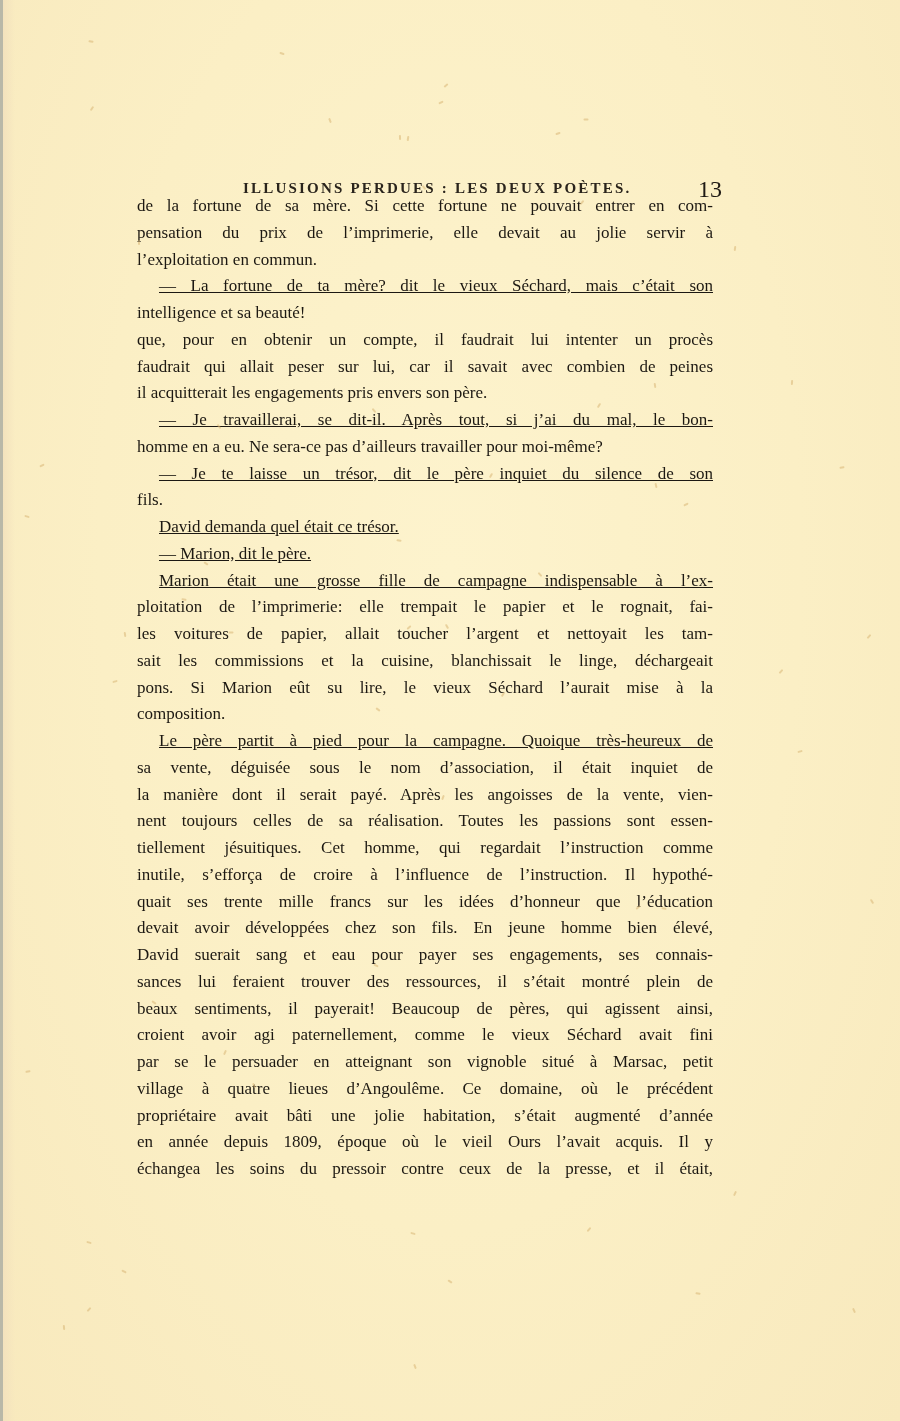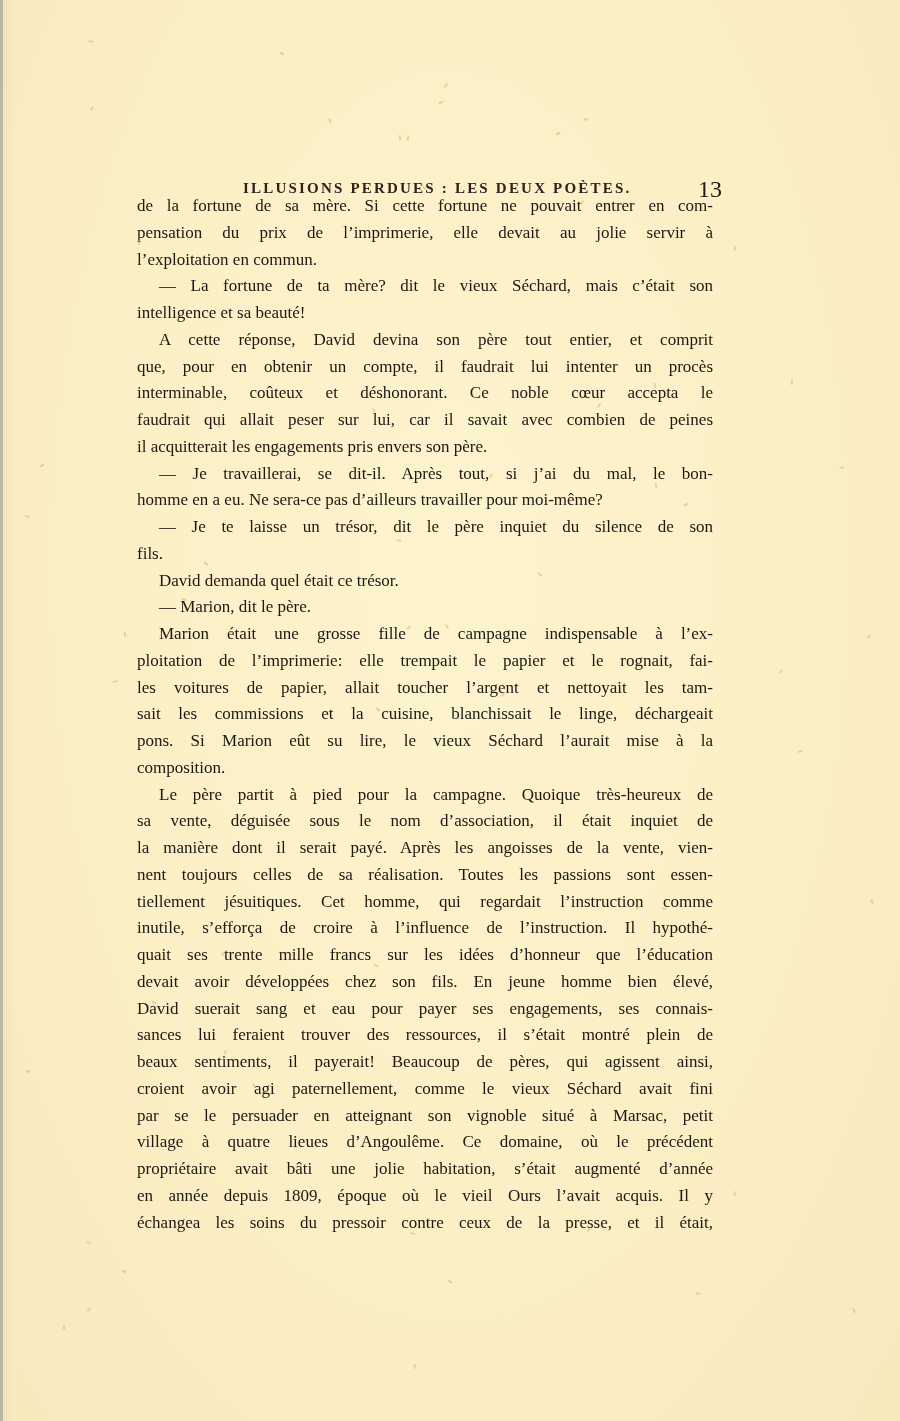--- a/index.html
+++ b/index.html
@@ -76,20 +76,21 @@
       text-align: justify;
       text-align-last: justify;
       height: 26.75px;
       transform-origin: left center;
     }
     .line.last {
       text-align-last: left;
     }
     .line.indent {
       padding-left: 22px;
+      text-decoration: underline;
     }
     .speck {
       position: absolute;
       width: 2px;
       height: 5px;
       background: #d9b777;
       opacity: 0.55;
       border-radius: 1px;
     }
   </style>
@@ -104,23 +105,21 @@
     <span class="running-title">ILLUSIONS PERDUES : LES DEUX POÈTES.</span>
     <span class="page-number">13</span>
   </div>
 
   <div class="body-text" id="body-text">
       <span class="line">de la fortune de sa mère. Si cette fortune ne pouvait entrer en com-</span>
       <span class="line">pensation du prix de l’imprimerie, elle devait au jolie servir à</span>
       <span class="line last">l’exploitation en commun.</span>
       <span class="line indent">— La fortune de ta mère? dit le vieux Séchard, mais c’était son</span>
       <span class="line last">intelligence et sa beauté!</span>
-      <span class="line indent">A cette réponse, David devina son père tout entier, et comprit</span>
       <span class="line">que, pour en obtenir un compte, il faudrait lui intenter un procès</span>
-      <span class="line">interminable, coûteux et déshonorant. Ce noble cœur accepta le</span>
       <span class="line">faudrait qui allait peser sur lui, car il savait avec combien de peines</span>
       <span class="line last">il acquitterait les engagements pris envers son père.</span>
       <span class="line indent">— Je travaillerai, se dit-il. Après tout, si j’ai du mal, le bon-</span>
       <span class="line last">homme en a eu. Ne sera-ce pas d’ailleurs travailler pour moi-même?</span>
       <span class="line indent">— Je te laisse un trésor, dit le père inquiet du silence de son</span>
       <span class="line last">fils.</span>
       <span class="line indent last">David demanda quel était ce trésor.</span>
       <span class="line indent last">— Marion, dit le père.</span>
       <span class="line indent">Marion était une grosse fille de campagne indispensable à l’ex-</span>
       <span class="line">ploitation de l’imprimerie: elle trempait le papier et le rognait, fai-</span>

